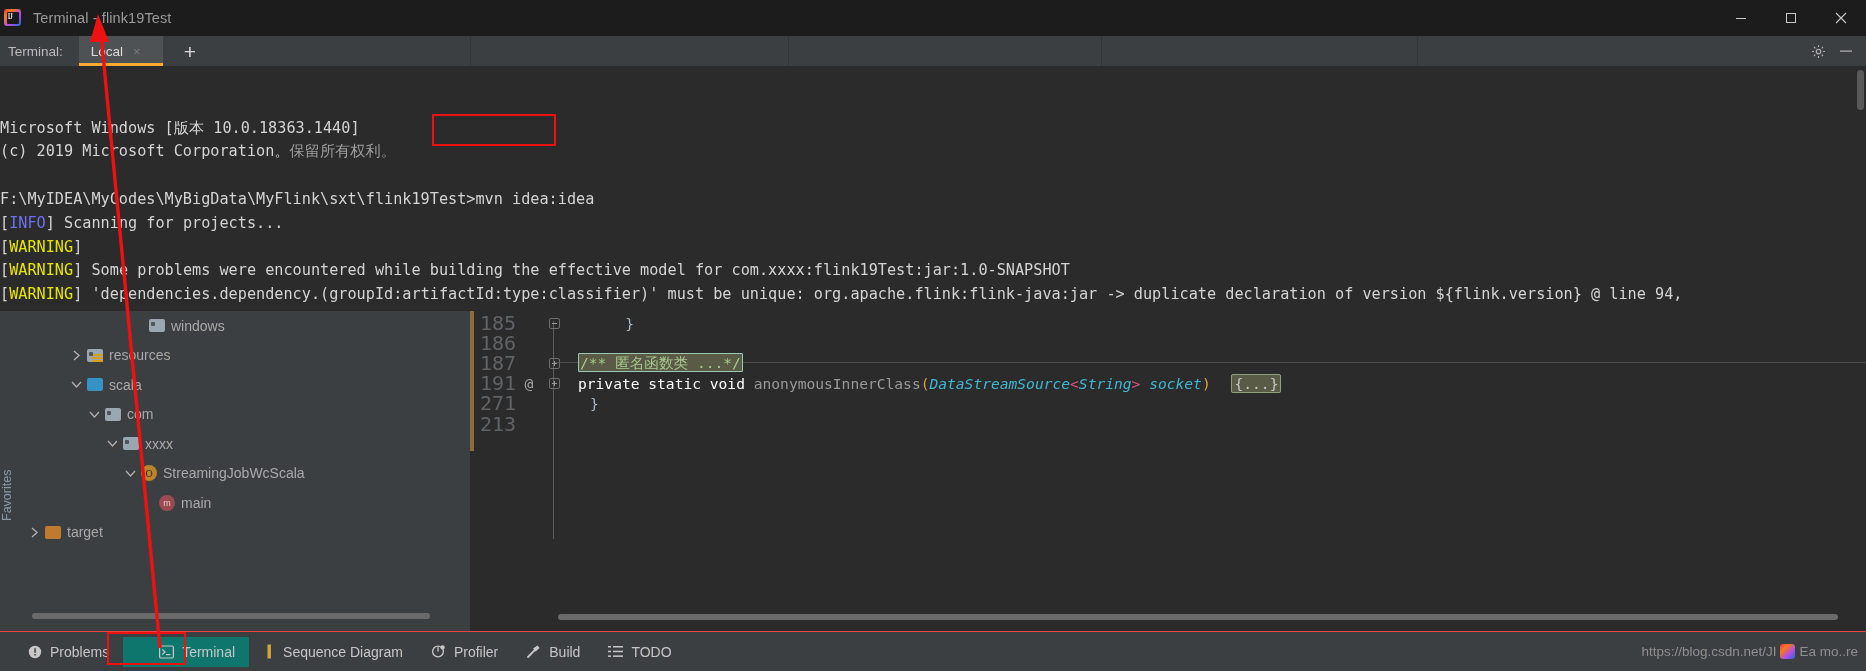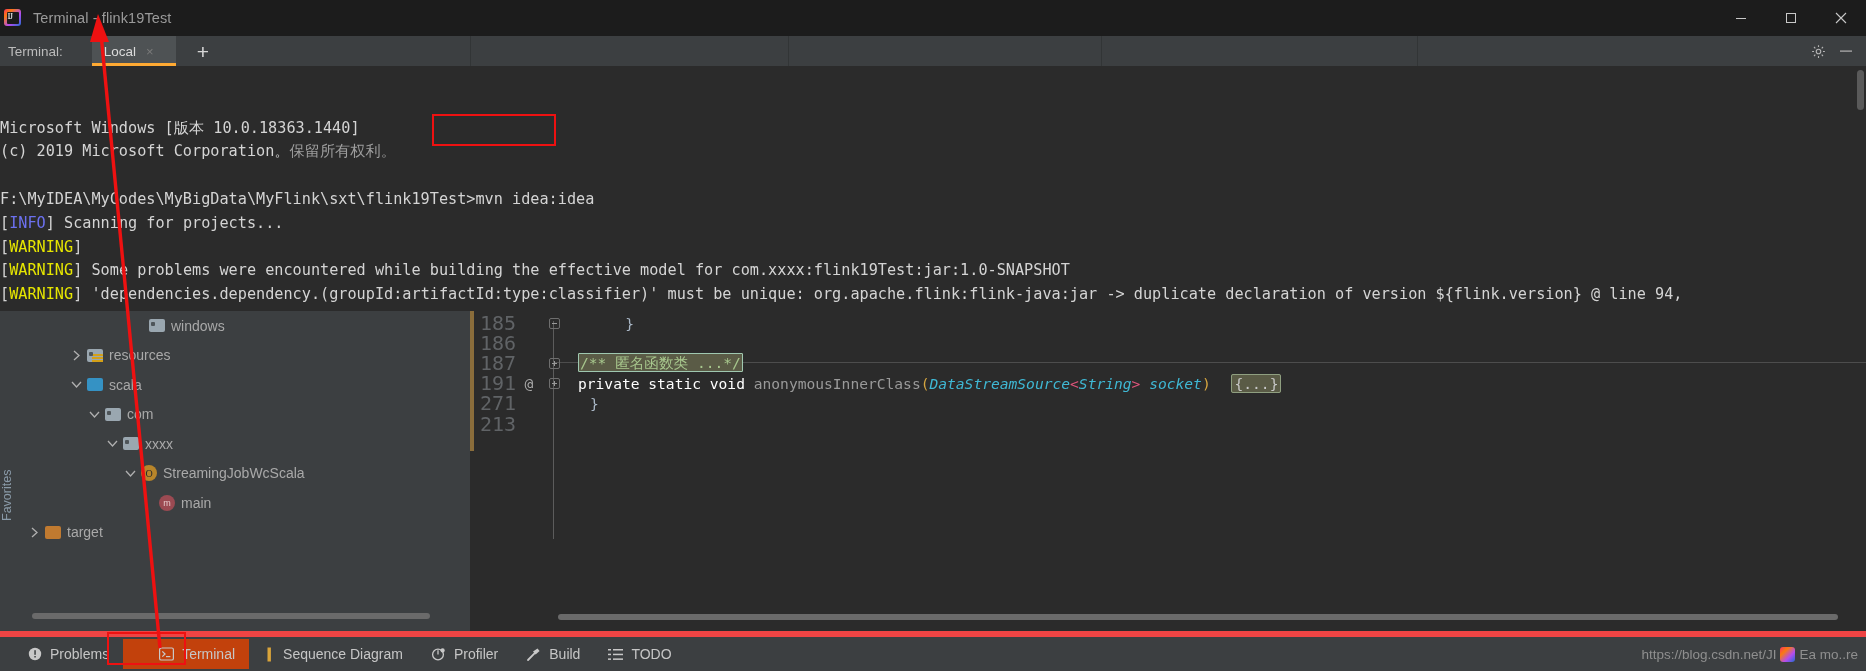--- a/index.html
+++ b/index.html
@@ -86,21 +86,21 @@
     left: 0; top: 36px;
     width: 1866px; height: 30px;
     background: #3c3f41;
     display: flex;
     align-items: center;
   }
   .term-label {
     font-size: 13.5px;
     color: #bbbbbb;
     margin-left: 8px;
-    padding-right: 29px;
+    padding-right: 16px;
   }
   .term-tab {
     position: relative;
     height: 30px;
     display: flex;
     align-items: center;
     padding: 0 8px 0 12px;
     background: #4e5254;
     min-width: 64px;
   }
@@ -375,38 +375,38 @@
   }
 
   
   .statusbar {
     position: absolute;
     left: 0; bottom: 0;
     width: 1866px; height: 40px;
     background: #3c3f41;
     display: flex;
     align-items: center;
-    border-top: 6px solid #ef4444;
+    border-top: 1px solid #ef4444;
     box-sizing: border-box;
   }
   .sb-item {
     display: flex;
     align-items: center;
     height: 30px;
     padding: 0 14px;
     font-size: 14px;
     color: #c6c6c6;
     position: relative;
   }
   .sb-item .sb-ic {
     margin-right: 8px;
     display: flex; align-items: center;
     color: #c8c8c8;
   }
-  .sb-item.active { background: #c2410c; padding-left: 36px; }
+  .sb-item.active { background: #0f766e; padding-left: 36px; }
   .sb-brand {
     position: absolute;
     right: 8px;
     display: flex;
     align-items: center;
     font-size: 13.5px;
     color: #8f8f8f;
   }
   .sb-brand .brandlogo {
     width: 15px; height: 15px;

